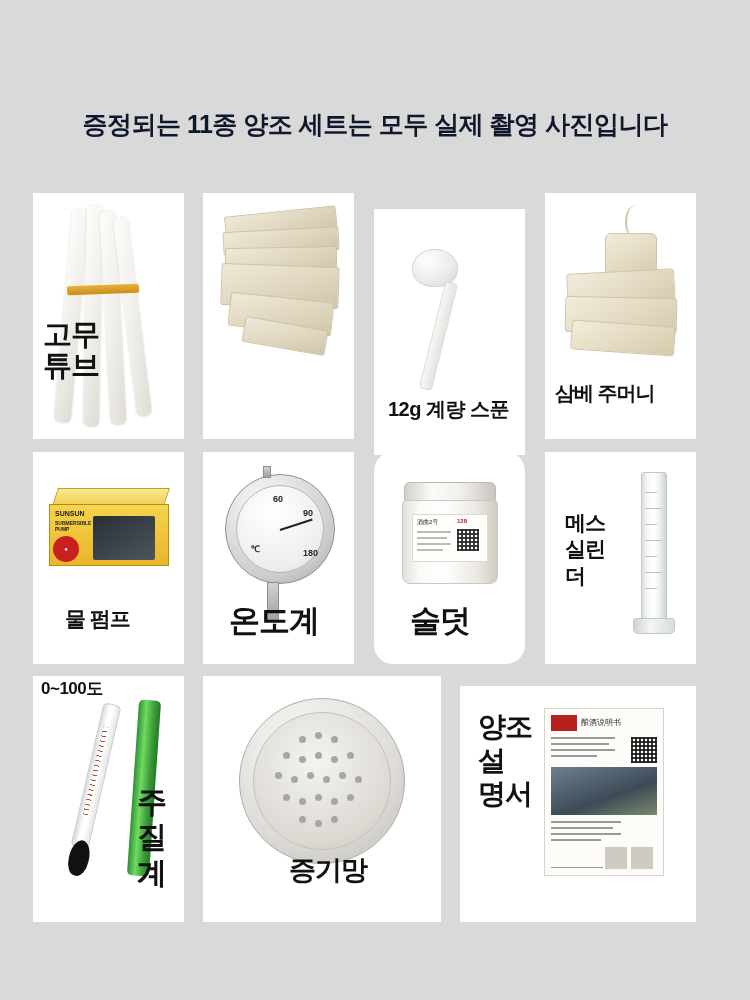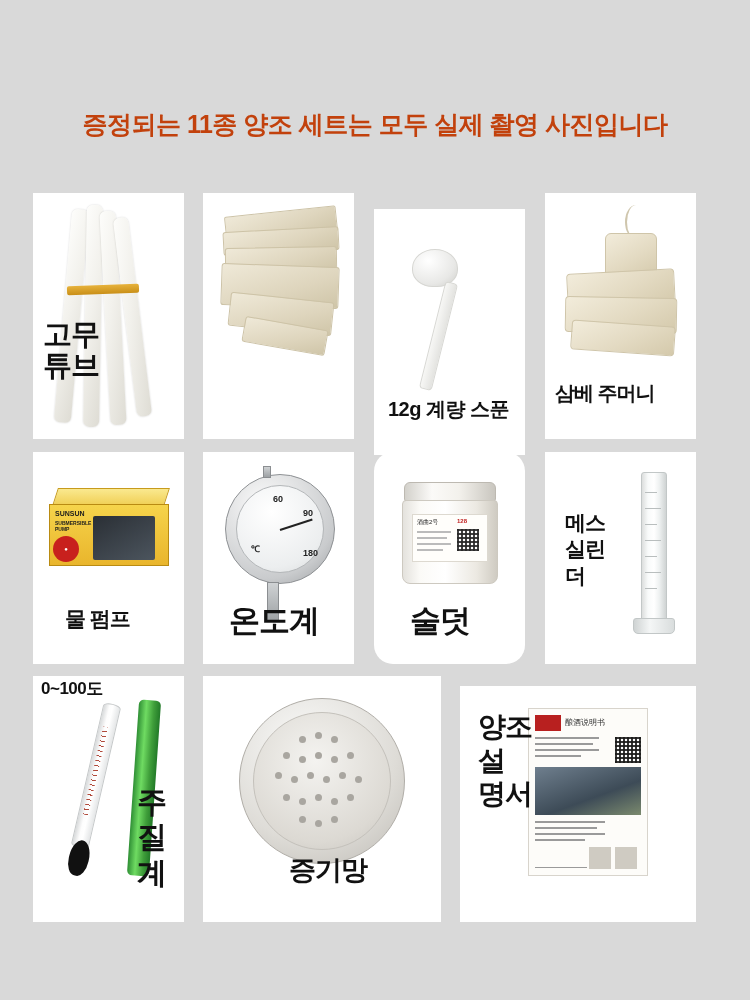--- a/index.html
+++ b/index.html
@@ -9,21 +9,21 @@
     height: 1000px;
     background: #d9d9d9;
     font-family: "Liberation Sans", sans-serif;
     overflow: hidden;
     position: relative;
   }
   .page-title {
     text-align: center;
     font-size: 25px;
     font-weight: bold;
-    color: #c2410c;
+    color: #0f172a;
     letter-spacing: -0.5px;
     padding-top: 108px;
   }
 
   .grid {
     position: absolute;
     left: 0; top: 0;
     width: 750px; height: 1000px;
   }
 
@@ -365,21 +365,21 @@
       <div class="hole" style="left:128px; top:122px; width:7px;height:7px;"></div>
       <div class="hole" style="left:144px; top:118px; width:7px;height:7px;"></div>
       <div class="hole" style="left:96px; top:140px; width:7px;height:7px;"></div>
       <div class="hole" style="left:112px; top:144px; width:7px;height:7px;"></div>
       <div class="hole" style="left:128px; top:140px; width:7px;height:7px;"></div>
     </div>
     <div class="label" style="left:86px; top:180px; font-size:27px;">증기망</div>
   </div>
 
   <div class="card" style="left:460px; top:686px; width:236px; height:236px;">
-    <div class="photo" style="left:0;top:0;width:236px;height:236px;">
+    <div class="photo" style="left:16px;top:0;width:236px;height:236px;">
       <div class="manual" style="left:68px; top:22px; width:120px; height:168px;">
         <div class="m-red" style="left:6px; top:6px; width:26px; height:16px;"></div>
         <div style="position:absolute; left:36px; top:8px; font-size:8px; color:#333;">酿酒说明书</div>
         <div class="m-line" style="left:6px; top:28px; width:64px;"></div>
         <div class="m-line" style="left:6px; top:34px; width:58px;"></div>
         <div class="m-line" style="left:6px; top:40px; width:64px;"></div>
         <div class="m-line" style="left:6px; top:46px; width:46px;"></div>
         <div class="qr" style="left:86px; top:28px; width:26px; height:26px; opacity:.9;"></div>
         <div class="m-photo" style="left:6px; top:58px; width:106px; height:48px;"></div>
         <div class="m-line" style="left:6px; top:112px; width:70px;"></div>

